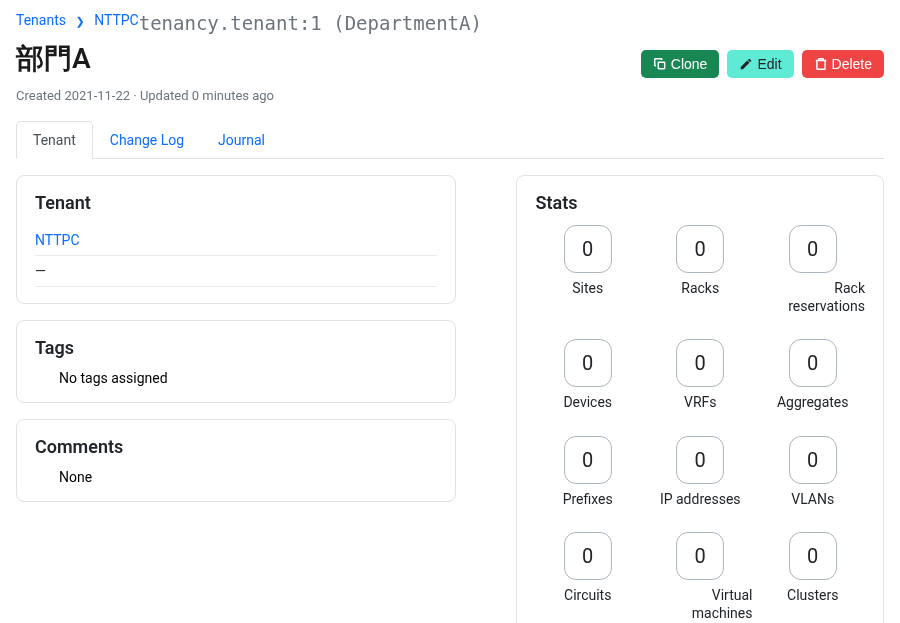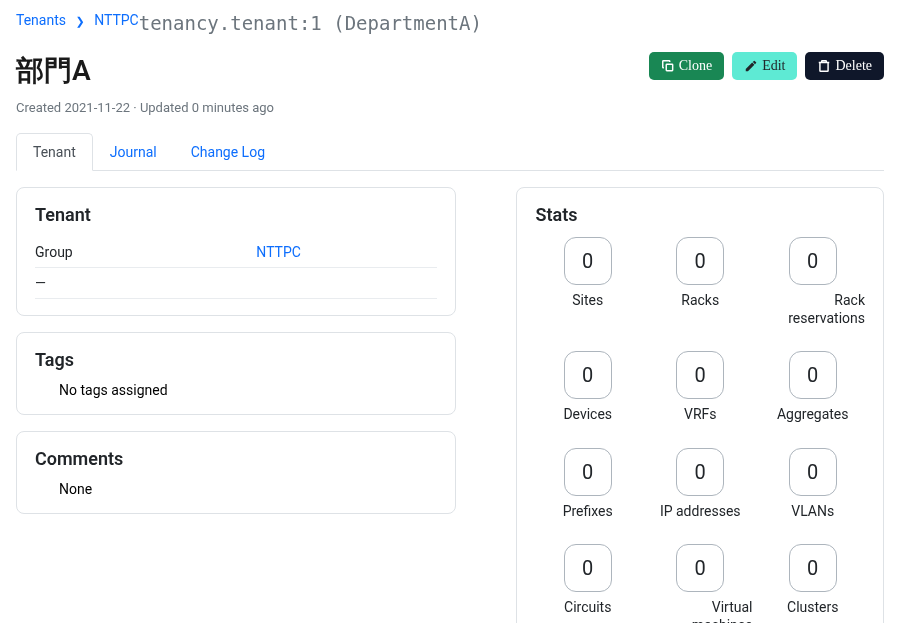--- a/index.html
+++ b/index.html
@@ -30,22 +30,22 @@
     font-size: 11px;
   }
   .object-id {
     font-family: SFMono-Regular, Menlo, Monaco, Consolas, monospace;
     font-size: 19px;
     color: #6c757d;
   }
   .title-row {
     display: flex;
     justify-content: space-between;
-    align-items: flex-start;
-    margin-top: 18px;
+    align-items: flex-end;
+    margin-top: 6px;
   }
   h1.page-title {
     font-size: 28px;
     font-weight: 600;
     color: #1a1a1a;
   }
   .action-buttons {
     display: flex;
     gap: 8px;
   }
@@ -53,25 +53,24 @@
     display: inline-flex;
     align-items: center;
     gap: 4px;
     padding: 6px 12px;
     border-radius: 5px;
     border: none;
     font-size: 14px;
     font-weight: 500;
     cursor: pointer;
     color: #fff;
-    font-family: Liberation Serif, serif;
   }
   .btn-green { background: #198754; }
   .btn-yellow { background: #5eead4; color: #212529; }
-  .btn-red { background: #0f172a; }
+  .btn-red { background: #ef4444; }
   .btn svg { width: 14px; height: 14px; }
   .meta-line {
     color: #6c757d;
     font-size: 13px;
     margin-top: 10px;
     margin-bottom: 18px;
   }
   .tabs {
     display: flex;
     border-bottom: 1px solid #dee2e6;
@@ -187,32 +186,31 @@
         </svg>
       <span>Delete</span>
     </button>
   </div>
 </div>
 
 <div class="meta-line">Created 2021-11-22 · Updated 0 minutes ago</div>
 
 <div class="tabs">
   <div class="tab active">Tenant</div>
+  <div class="tab">Change Log</div>
   <div class="tab">Journal</div>
-  <div class="tab">Change Log</div>
 </div>
 
 <div class="content-row">
   <div class="col-left">
 
     <div class="card">
       <h2>Tenant</h2>
       <div class="kv-table">
         <div class="kv-row">
-          <div class="kv-key">Group</div>
           <div class="kv-val"><a href="#">NTTPC</a></div>
         </div>
         <div class="kv-row">
           <div class="kv-val">—</div>
         </div>
       </div>
     </div>
 
     <div class="card">
       <h2>Tags</h2>

